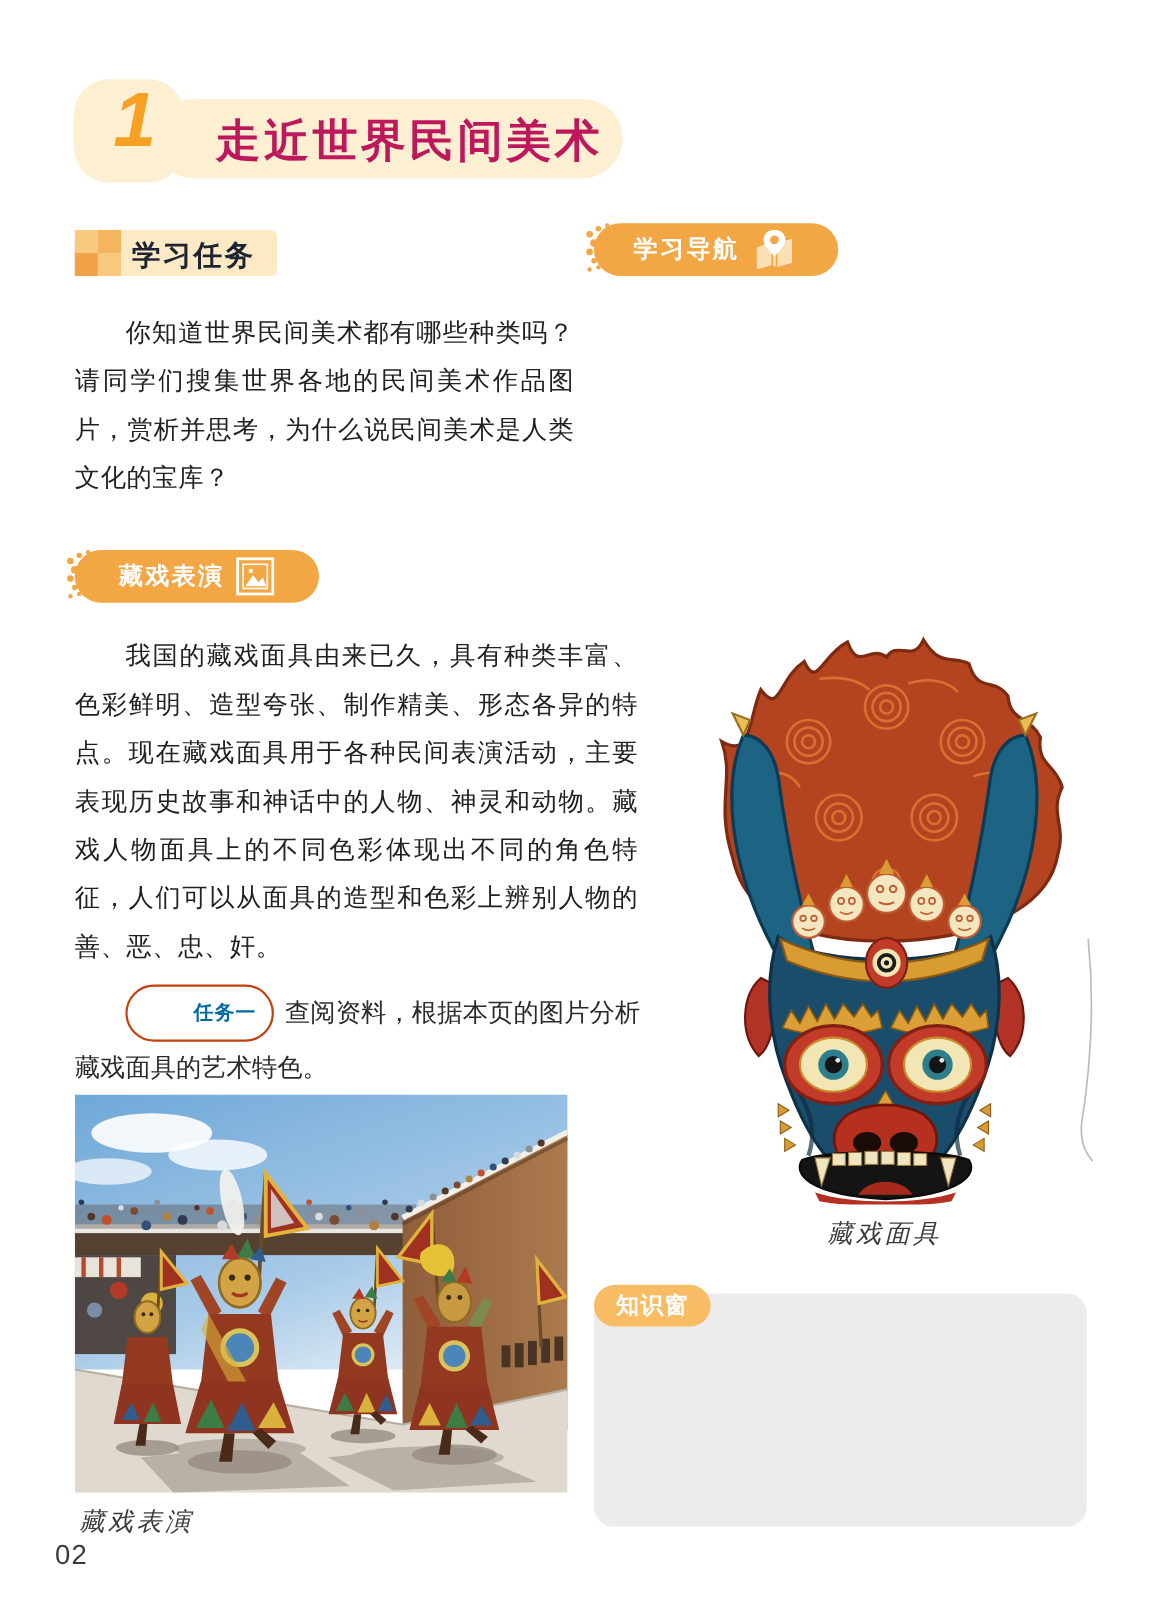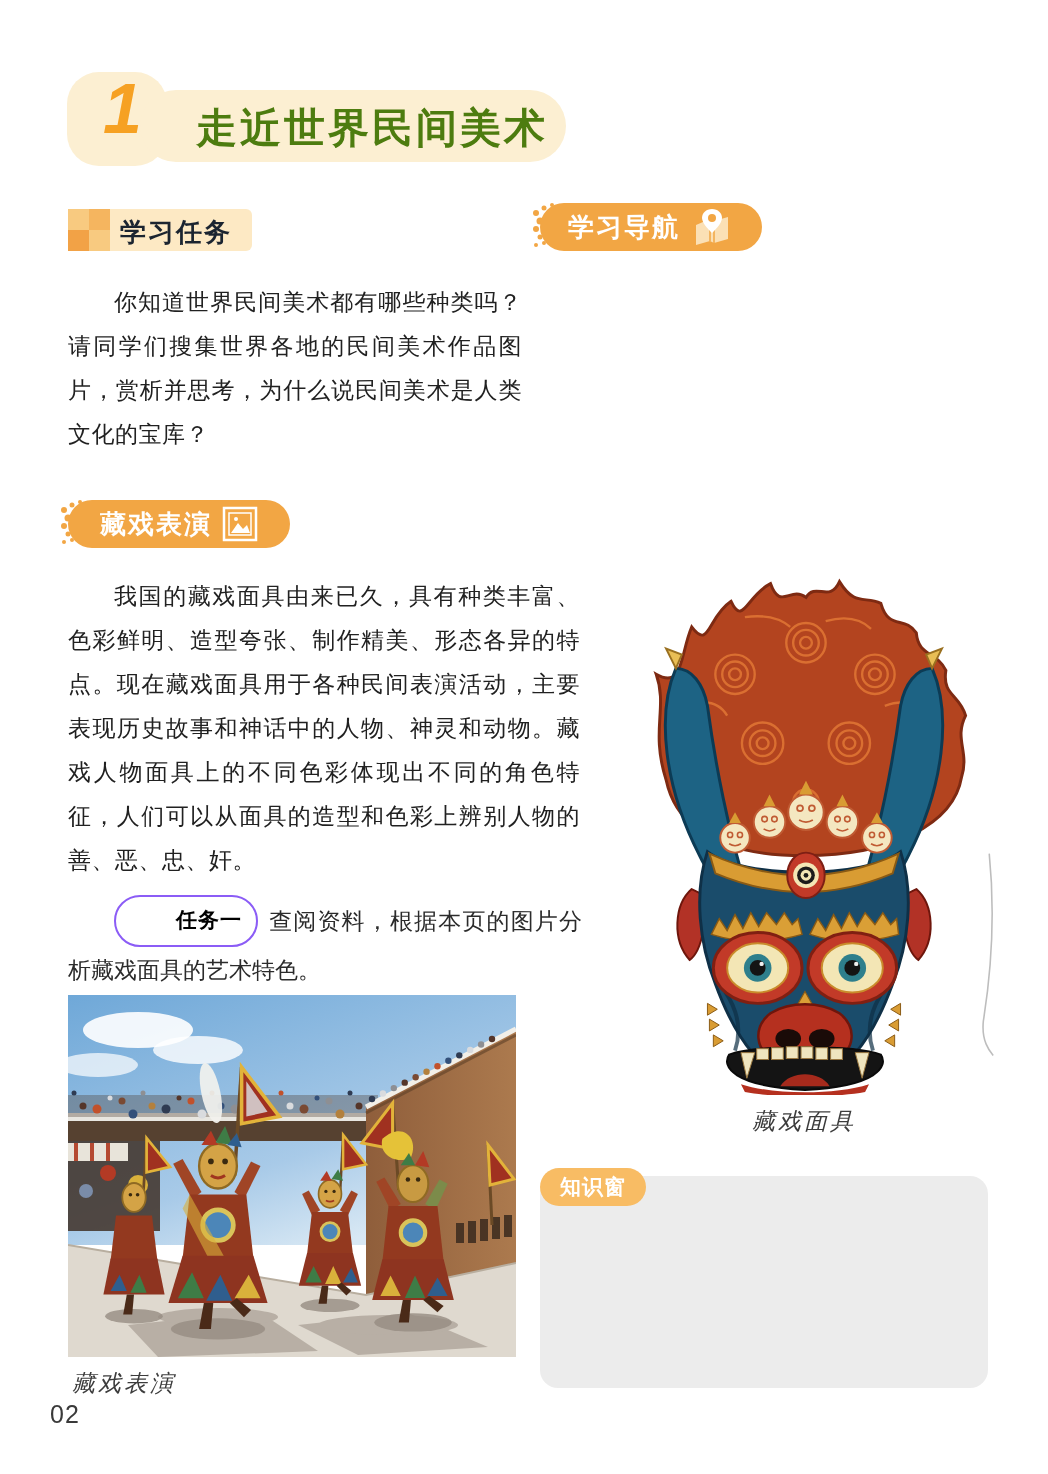--- a/index.html
+++ b/index.html
@@ -4,46 +4,46 @@
 <style>
   html,body{margin:0;padding:0;background:#fff;}
   .page{position:relative;width:1048px;height:1474px;background:#ffffff;overflow:hidden;
         font-family:"Liberation Sans","DejaVu Sans",sans-serif;}
   .abs{position:absolute;}
   
   .hdr-blob{left:67px;top:72px;width:100px;height:94px;background:#FCEFD2;border-radius:32px;}
   .hdr-pill{left:140px;top:90px;width:426px;height:72px;background:#FCEFD2;border-radius:36px;}
   .hdr-num{left:103px;top:74px;font-size:70px;font-weight:bold;font-style:italic;
            color:#F6A123;line-height:1;}
-  .hdr-title{left:196px;top:101px;width:360px;font-size:41px;font-weight:bold;color:#4d7c0f;
+  .hdr-title{left:196px;top:101px;width:360px;font-size:41px;font-weight:bold;color:#be185d;
              letter-spacing:3px;white-space:nowrap;}
   
   .lt-badge{left:68px;top:209px;width:184px;height:42px;background:#FDE9C4;border-radius:6px;}
   .checker{left:68px;top:209px;width:42px;height:42px;}
   .checker i{position:absolute;width:21px;height:21px;display:block;}
   .lt-text{left:120px;top:215px;font-size:26px;font-weight:bold;color:#1B2430;letter-spacing:2px;}
   
   .pill{background:#F2A644;border-radius:26px;color:#fff;font-weight:bold;
         display:flex;align-items:center;justify-content:center;gap:10px;}
   .nav-pill{left:540px;top:203px;width:222px;height:48px;}
   .cls-pill{left:68px;top:500px;width:222px;height:48px;}
-  .pill .lbl{font-size:26px;letter-spacing:2px;color:#fff;}
+  .pill .lbl{font-size:22px;letter-spacing:2px;color:#fff;}
   .halftone{width:42px;height:52px;}
   .ht-nav{left:528px;top:201px;}
   .ht-cls{left:56px;top:498px;}
   
   .para-serif{font-family:"Liberation Serif","DejaVu Serif",serif;font-size:23px;color:#212121;
               line-height:44px;text-align:justify;text-indent:2em;letter-spacing:0.5px;}
   .p-task{left:68px;top:258px;width:454px;}
   .p-nav{left:540px;top:258px;width:460px;}
   .p-classic{left:68px;top:552px;width:512px;}
   .p-taskone{left:68px;top:872px;width:514px;font-size:23px;color:#2B2B2B;line-height:46px;
              text-indent:2em;text-align:justify;}
-  .badge-outline{display:inline-block;border:2px solid #8b5cf6;color:#000000;border-radius:999px;
-                 padding:0px 14px 2px 14px;font-size:21px;font-weight:bold;letter-spacing:1px;
+  .badge-outline{display:inline-block;border:2px solid #c2410c;color:#0369a1;border-radius:999px;
+                 padding:0px 14px 2px 14px;font-size:18px;font-weight:bold;letter-spacing:1px;
                  margin-right:10px;vertical-align:2px;}
   
   .photo-wrap{left:68px;top:995px;width:448px;height:362px;}
   .mask-wrap{left:596px;top:558px;width:416px;height:537px;}
   .caption{font-family:Liberation Mono, monospace;font-style:italic;
            font-size:23px;color:#3C3C3C;letter-spacing:3px;}
   .cap-perf{left:72px;top:1368px;}
   .cap-mask{left:596px;top:1106px;width:416px;text-align:center;}
   
   .know-box{left:540px;top:1176px;width:448px;height:212px;background:#ECECEC;border-radius:18px;}

